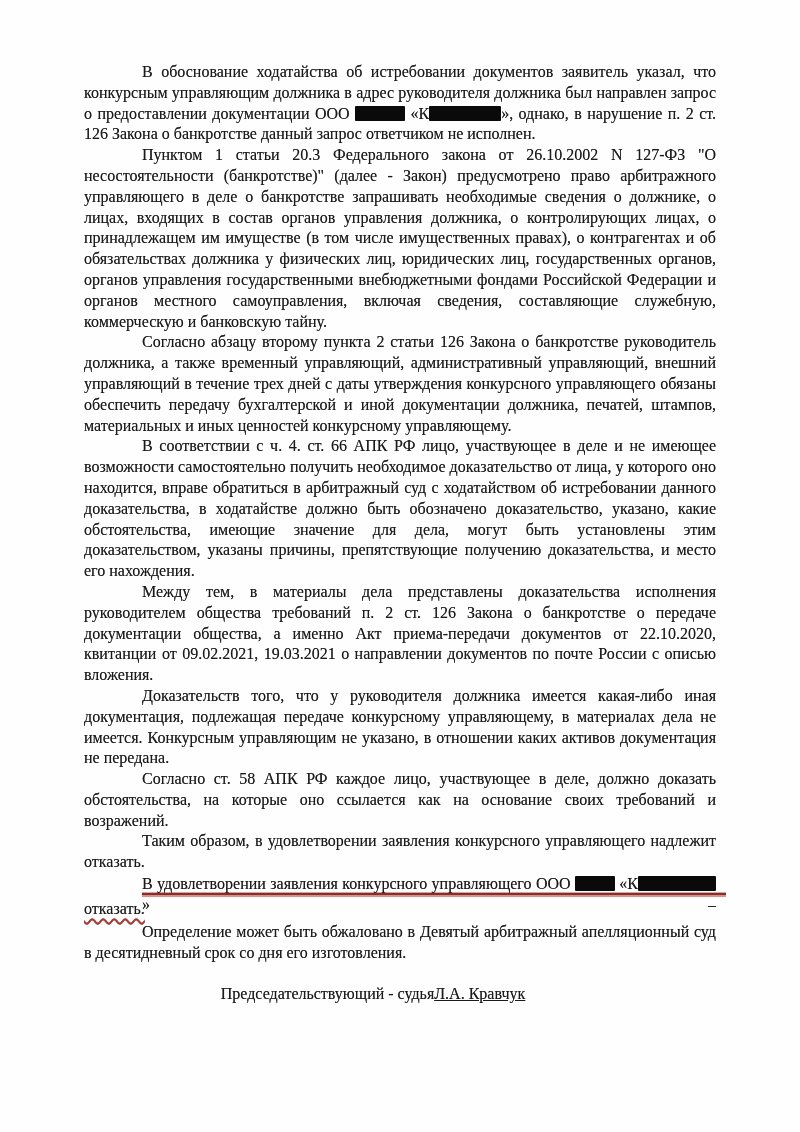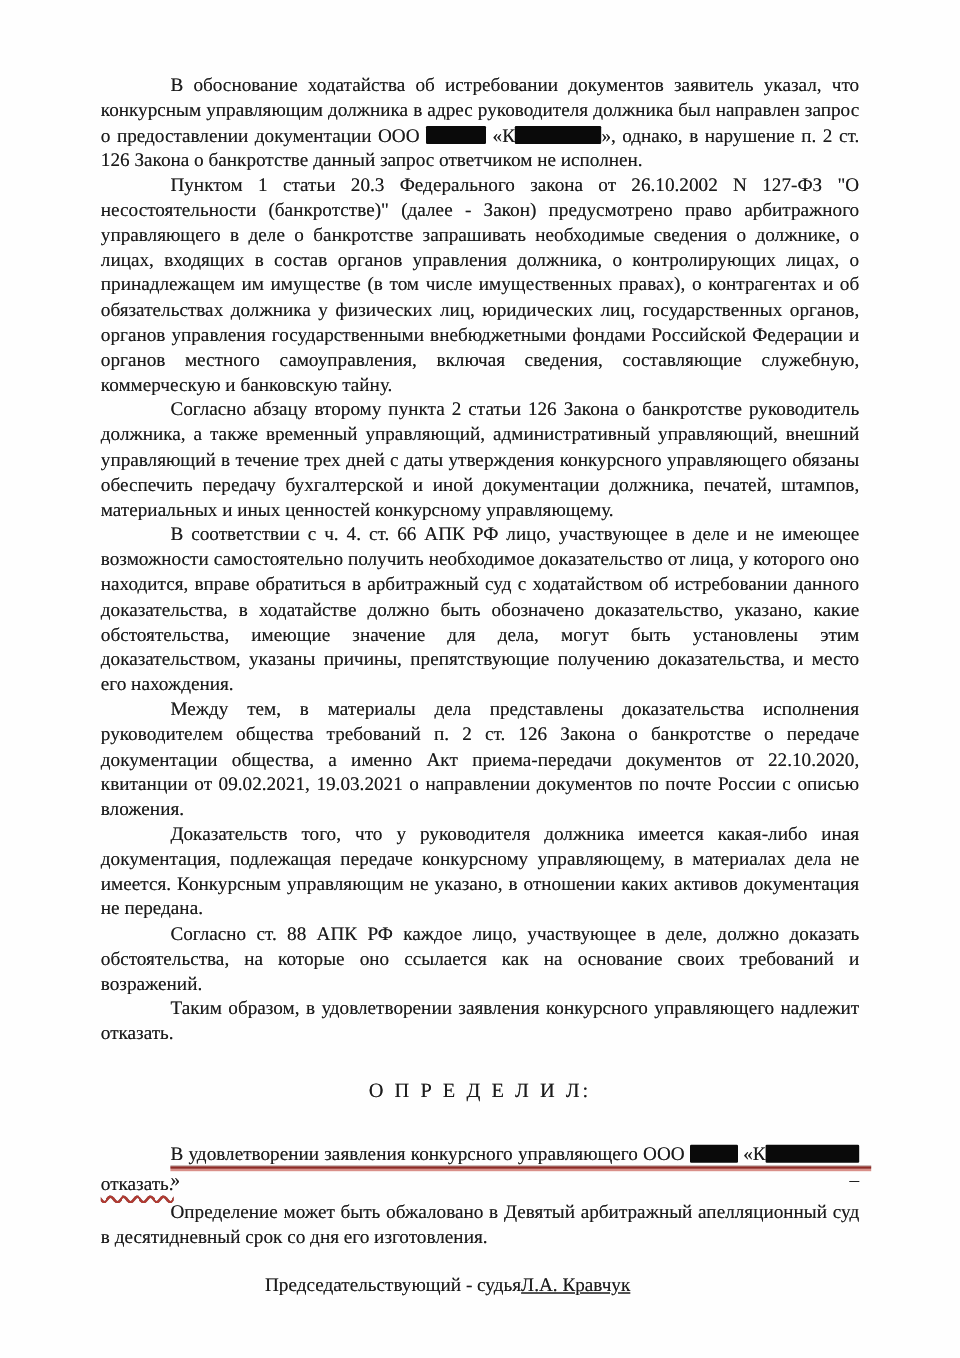--- a/index.html
+++ b/index.html
@@ -107,26 +107,25 @@
     <p class="para">Пунктом 1 статьи 20.3 Федерального закона от 26.10.2002 N 127-ФЗ "О несостоятельности (банкротстве)" (далее - Закон) предусмотрено право арбитражного управляющего в деле о банкротстве запрашивать необходимые сведения о должнике, о лицах, входящих в состав органов управления должника, о контролирующих лицах, о принадлежащем им имуществе (в том числе имущественных правах), о контрагентах и об обязательствах должника у физических лиц, юридических лиц, государственных органов, органов управления государственными внебюджетными фондами Российской Федерации и органов местного самоуправления, включая сведения, составляющие служебную, коммерческую и банковскую тайну.</p>
 
     <p class="para">Согласно абзацу второму пункта 2 статьи 126 Закона о банкротстве руководитель должника, а также временный управляющий, административный управляющий, внешний управляющий в течение трех дней с даты утверждения конкурсного управляющего обязаны обеспечить передачу бухгалтерской и иной документации должника, печатей, штампов, материальных и иных ценностей конкурсному управляющему.</p>
 
     <p class="para">В соответствии с ч. 4. ст. 66 АПК РФ лицо, участвующее в деле и не имеющее возможности самостоятельно получить необходимое доказательство от лица, у которого оно находится, вправе обратиться в арбитражный суд с ходатайством об истребовании данного доказательства, в ходатайстве должно быть обозначено доказательство, указано, какие обстоятельства, имеющие значение для дела, могут быть установлены этим доказательством, указаны причины, препятствующие получению доказательства, и место его нахождения.</p>
 
     <p class="para">Между тем, в материалы дела представлены доказательства исполнения руководителем общества требований п. 2 ст. 126 Закона о банкротстве о передаче документации общества, а именно Акт приема-передачи документов от 22.10.2020, квитанции от 09.02.2021, 19.03.2021 о направлении документов по почте России с описью вложения.</p>
 
     <p class="para">Доказательств того, что у руководителя должника имеется какая-либо иная документация, подлежащая передаче конкурсному управляющему, в материалах дела не имеется. Конкурсным управляющим не указано, в отношении каких активов документация не передана.</p>
 
-    <p class="para">Согласно ст. 88 АПК РФ каждое лицо, участвующее в деле, должно доказать обстоятельства, на которые оно ссылается как на основание своих требований и возражений.</p>
+    <p class="para">Согласно ст. 58 АПК РФ каждое лицо, участвующее в деле, должно доказать обстоятельства, на которые оно ссылается как на основание своих требований и возражений.</p>
 
     <p class="para">Таким образом, в удовлетворении заявления конкурсного управляющего надлежит отказать.</p>
 
 
-    <h2 class="ruling-heading">О П Р Е Д Е Л И Л:</h2>
 
     <div class="operative">
       <div class="op-line indent"><span>В удовлетворении заявления конкурсного управляющего ООО</span> <span class="redact rd-o1a"></span> <span>«К</span><span class="redact rd-o1b"></span><span>» –</span></div>
       <div class="op-line last"><span class="refuse-word">отказать.</span></div>
     </div>
 
     <p class="para appeal">Определение может быть обжаловано в Девятый арбитражный апелляционный суд в десятидневный срок со дня его изготовления.</p>
 
     <div class="signature-row">
       <span class="signature-role">Председательствующий - судья</span>

